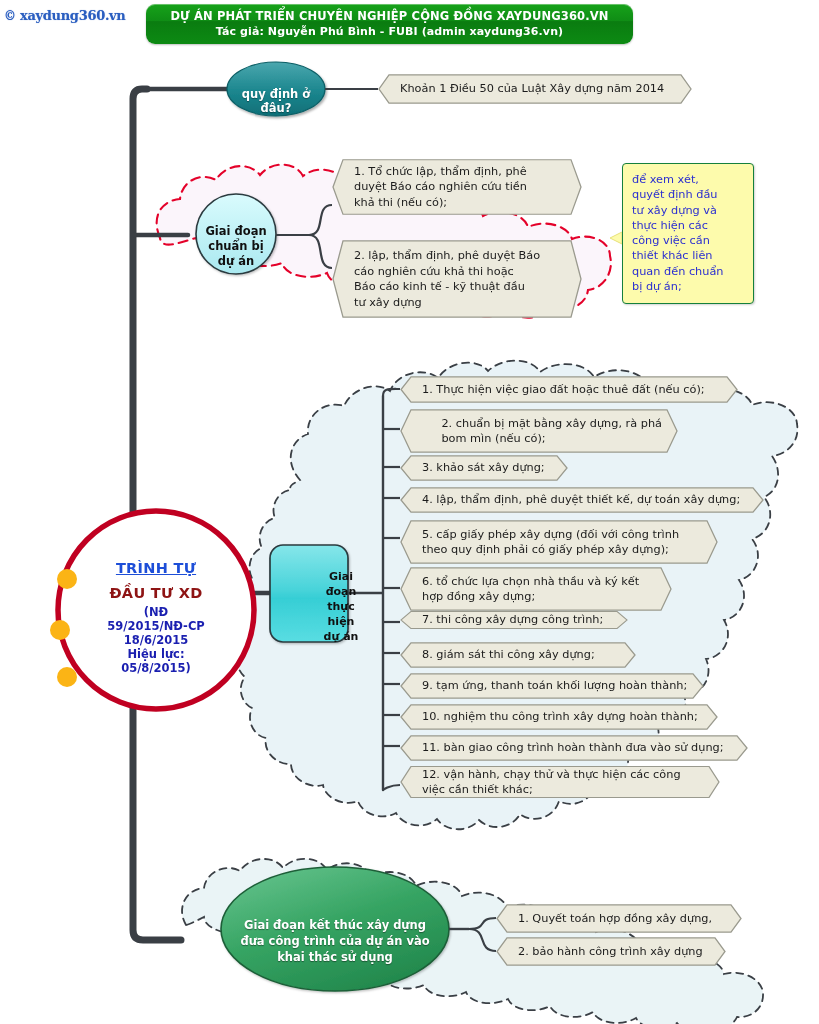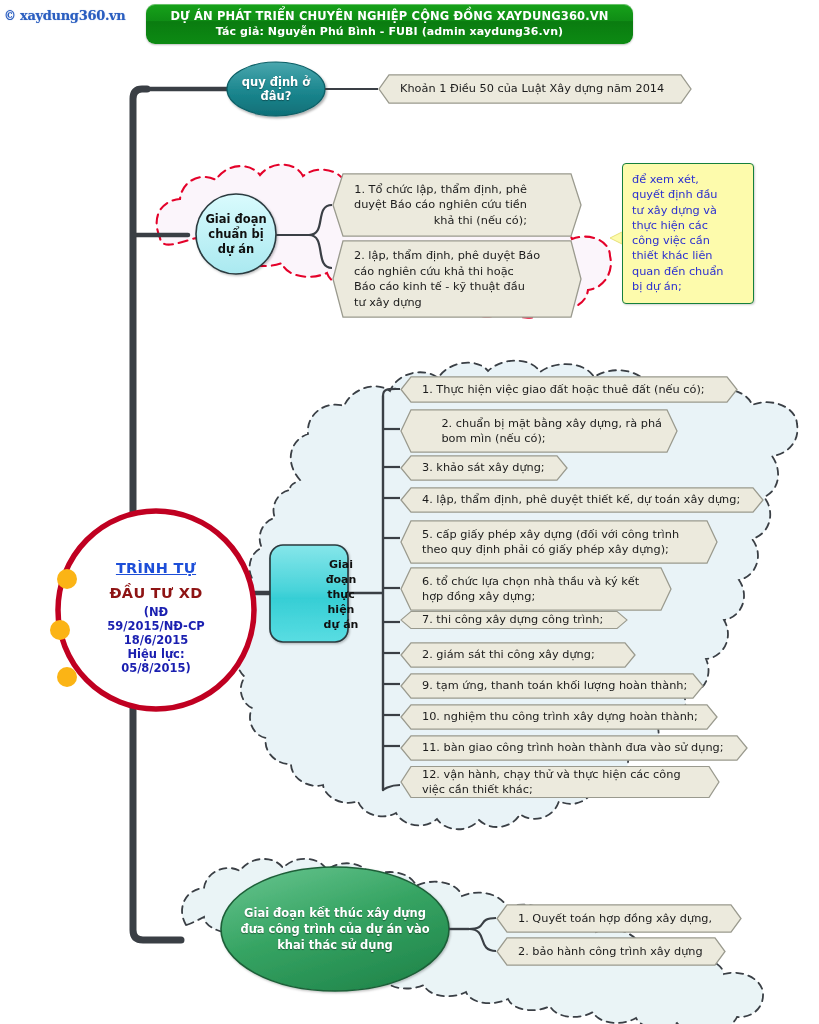--- a/index.html
+++ b/index.html
@@ -33,21 +33,21 @@
     border-radius:9px;
     background:linear-gradient(180deg,#17a21a 0%,#0f8d15 42%,#0a7c10 44%,#0d8a13 100%);
     box-shadow:0 1px 2px rgba(0,0,0,.25), inset 0 1px 0 rgba(255,255,255,.35);
     display:flex;flex-direction:column;align-items:center;justify-content:center;
     color:#ffffff;text-align:center;
   }
   .banner .l1{font-size:11.5px;font-weight:bold;letter-spacing:.15px;line-height:15px;}
   .banner .l2{font-size:11px;font-weight:bold;letter-spacing:.1px;line-height:15px;}
 
   
-  .node-text{position:absolute;text-align:center;color:#111;pointer-events:none;}
+  .node-text{position:absolute;text-align:center;color:#111;pointer-events:none;margin-top:12px;}
 
   .circ-teal-label{
     left:231px;top:68px;width:90px;height:42px;
     display:flex;align-items:center;justify-content:center;
     font-size:11.5px;font-weight:bold;color:#ffffff;line-height:14px;
     text-shadow:0 1px 1px rgba(0,0,0,.35);
   }
   .circ-blue-label{
     left:186px;top:206px;width:100px;height:56px;
     display:flex;align-items:center;justify-content:center;
@@ -359,21 +359,21 @@
 bị dự án;</div>
   </div>
 
   <div id="items-layer">
       <div class="hexitem" style="left: 378px; top: 74px; width: 314px; height: 30px;">
         <svg class="hexbg" viewBox="0 0 314 30" preserveAspectRatio="none">
           <path d="M11,0.8 L303,0.8 L313,15 L303,29.2 L11,29.2 L1,15 Z" fill="#eceadd" stroke="#9a9a8e" stroke-width="1.3"></path>
         </svg>
         <div class="htext">Khoản 1 Điều 50 của Luật Xây dựng năm 2014</div>
       </div>
-      <div class="hexitem" style="left: 332px; top: 173px; width: 250px; height: 64px; text-align: right;">
+      <div class="hexitem" style="left: 332px; top: 159px; width: 250px; height: 56px;">
         <svg class="hexbg" viewBox="0 0 250 64" preserveAspectRatio="none">
           <path d="M11,0.8 L239,0.8 L249,32 L239,63.2 L11,63.2 L1,32 Z" fill="#eceadd" stroke="#9a9a8e" stroke-width="1.3"></path>
         </svg>
         <div class="htext">1. Tổ chức lập, thẩm định, phê
     duyệt Báo cáo nghiên cứu tiền
     khả thi (nếu có);</div>
       </div>
       <div class="hexitem" style="left: 332px; top: 240px; width: 250px; height: 78px;">
         <svg class="hexbg" viewBox="0 0 250 78" preserveAspectRatio="none">
           <path d="M11,0.8 L239,0.8 L249,39 L239,77.2 L11,77.2 L1,39 Z" fill="#eceadd" stroke="#9a9a8e" stroke-width="1.3"></path>
@@ -425,21 +425,21 @@
       <div class="hexitem" style="left: 400px; top: 611px; width: 228px; height: 18px;">
         <svg class="hexbg" viewBox="0 0 228 26" preserveAspectRatio="none">
           <path d="M11,0.8 L217,0.8 L227,13 L217,25.2 L11,25.2 L1,13 Z" fill="#eceadd" stroke="#9a9a8e" stroke-width="1.3"></path>
         </svg>
         <div class="htext">7. thi công xây dựng công trình;</div>
       </div>
       <div class="hexitem" style="left: 400px; top: 642px; width: 236px; height: 26px;">
         <svg class="hexbg" viewBox="0 0 236 26" preserveAspectRatio="none">
           <path d="M11,0.8 L225,0.8 L235,13 L225,25.2 L11,25.2 L1,13 Z" fill="#eceadd" stroke="#9a9a8e" stroke-width="1.3"></path>
         </svg>
-        <div class="htext">2. giám sát thi công xây dựng;</div>
+        <div class="htext">8. giám sát thi công xây dựng;</div>
       </div>
       <div class="hexitem" style="left: 400px; top: 673px; width: 304px; height: 26px;">
         <svg class="hexbg" viewBox="0 0 304 26" preserveAspectRatio="none">
           <path d="M11,0.8 L293,0.8 L303,13 L293,25.2 L11,25.2 L1,13 Z" fill="#eceadd" stroke="#9a9a8e" stroke-width="1.3"></path>
         </svg>
         <div class="htext">9. tạm ứng, thanh toán khối lượng hoàn thành;</div>
       </div>
       <div class="hexitem" style="left: 400px; top: 704px; width: 318px; height: 26px;">
         <svg class="hexbg" viewBox="0 0 318 26" preserveAspectRatio="none">
           <path d="M11,0.8 L307,0.8 L317,13 L307,25.2 L11,25.2 L1,13 Z" fill="#eceadd" stroke="#9a9a8e" stroke-width="1.3"></path>

